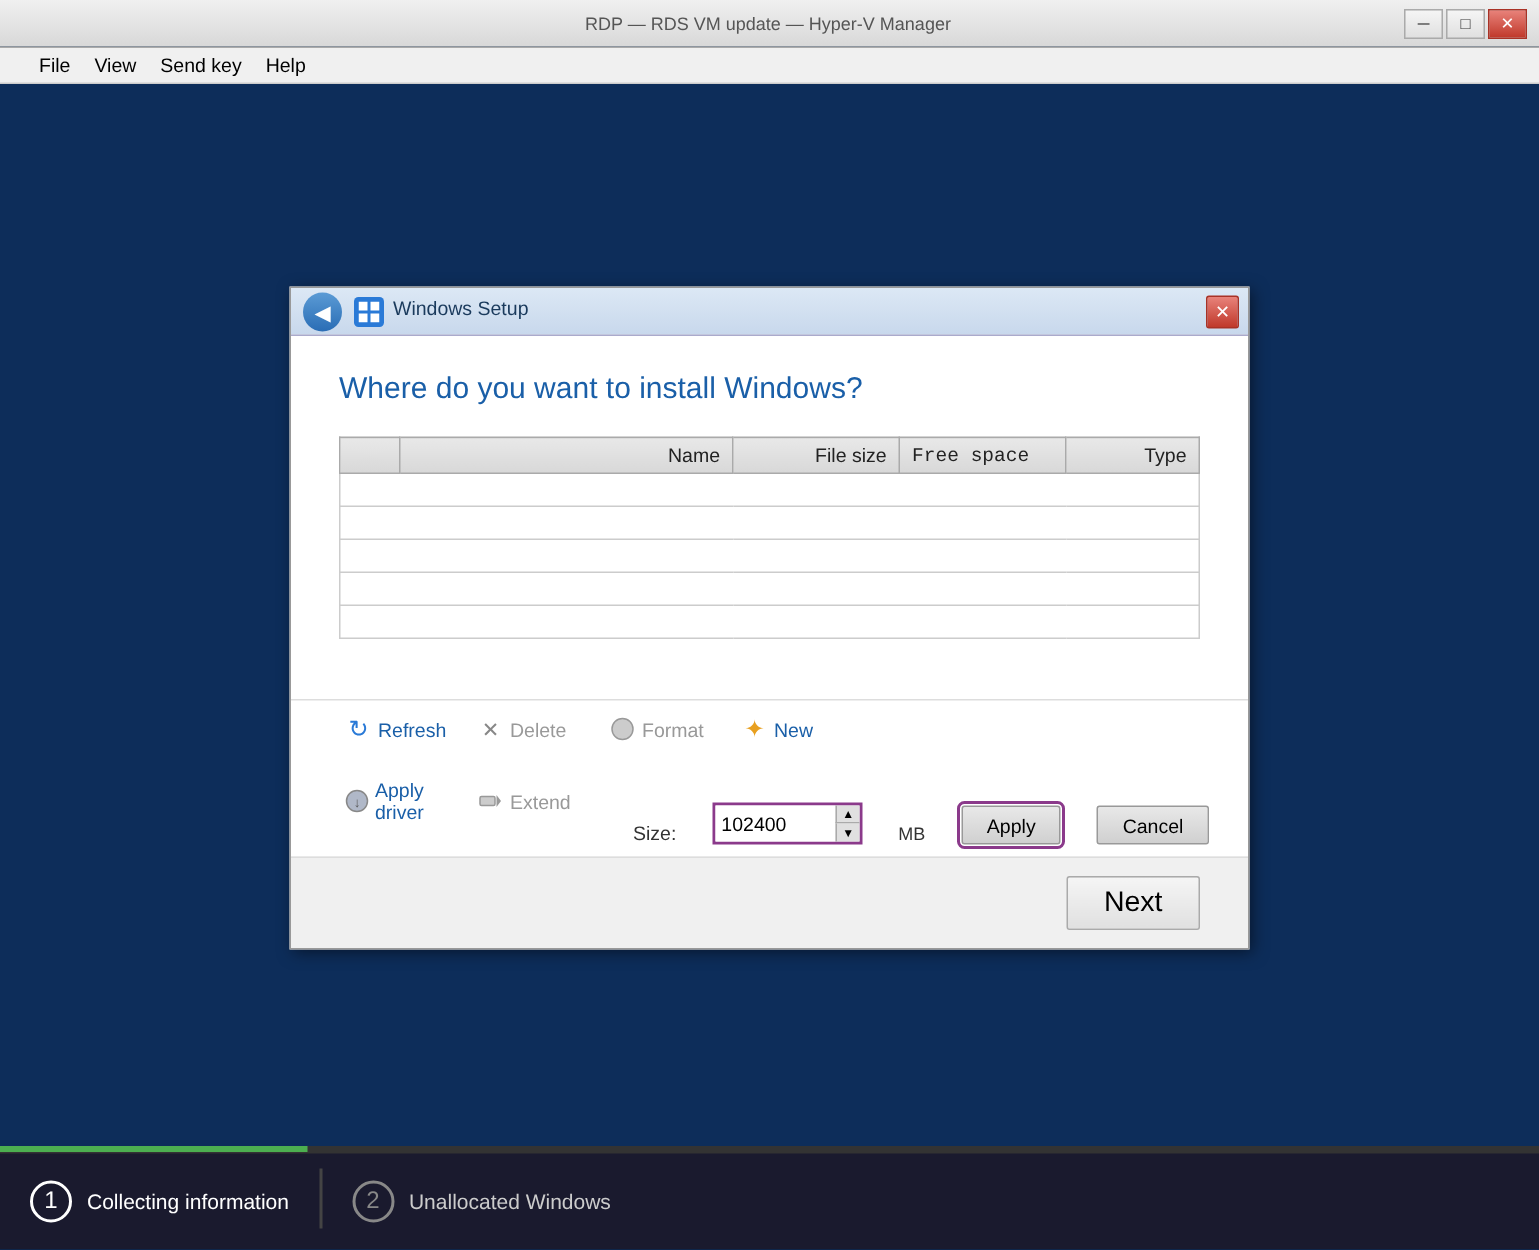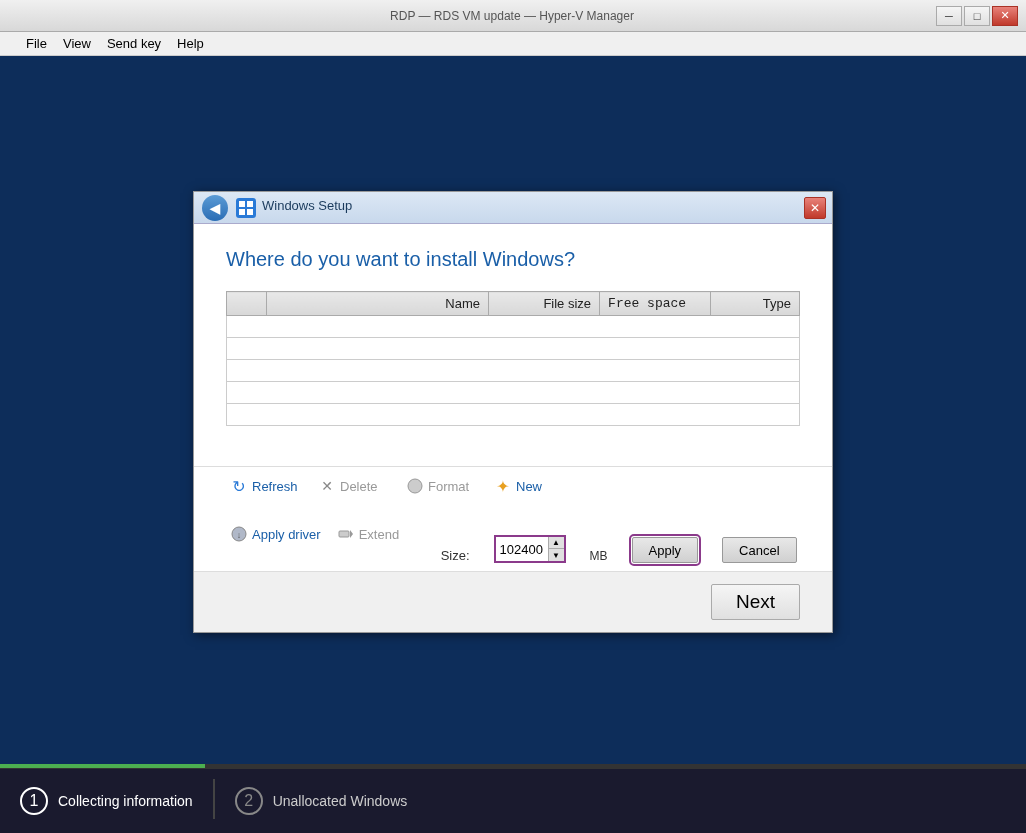--- a/index.html
+++ b/index.html
@@ -254,21 +254,21 @@
     .size-label {
       font-size: 13px;
       color: #333;
     }
     .size-input-wrapper {
       display: flex;
       border: 2px solid #8b3a8b;
       background: white;
     }
     .size-input {
-      width: 52px;
+      width: 80px;
       height: 24px;
       border: none;
       padding: 2px 4px;
       font-size: 13px;
       outline: none;
     }
     .size-spinners {
       display: flex;
       flex-direction: column;
       width: 16px;

